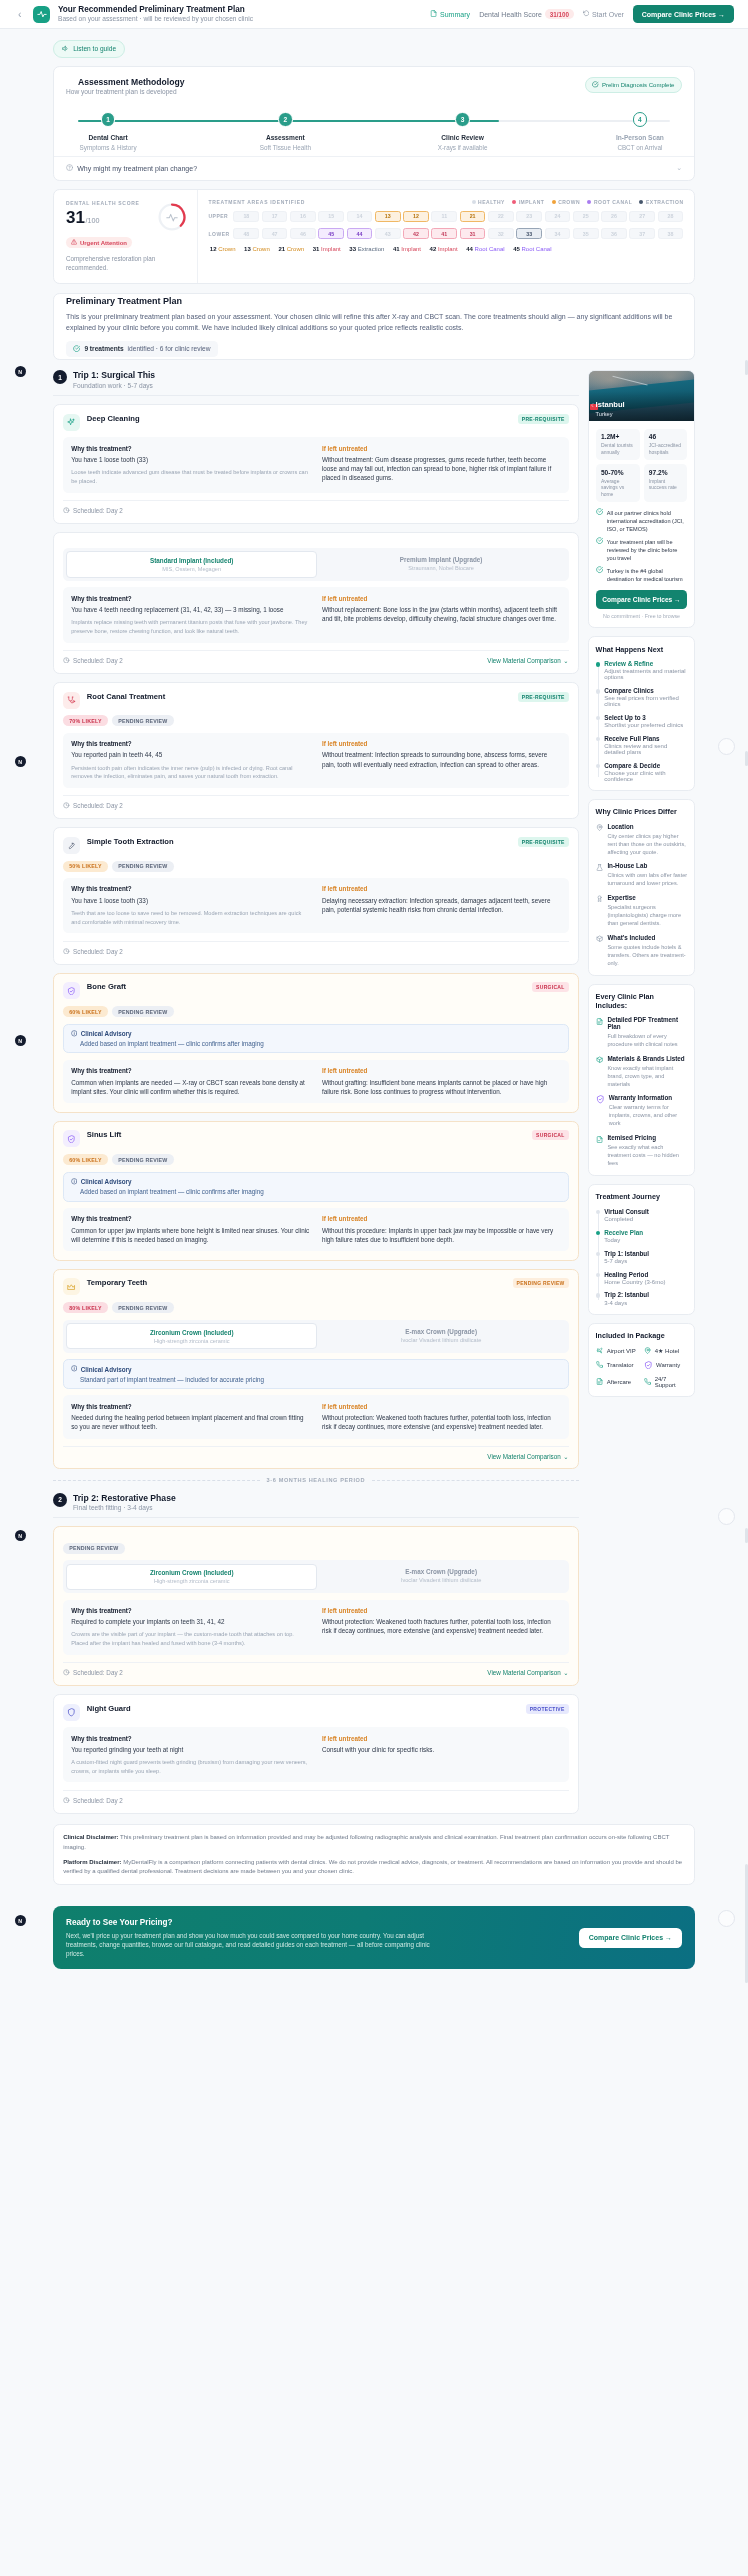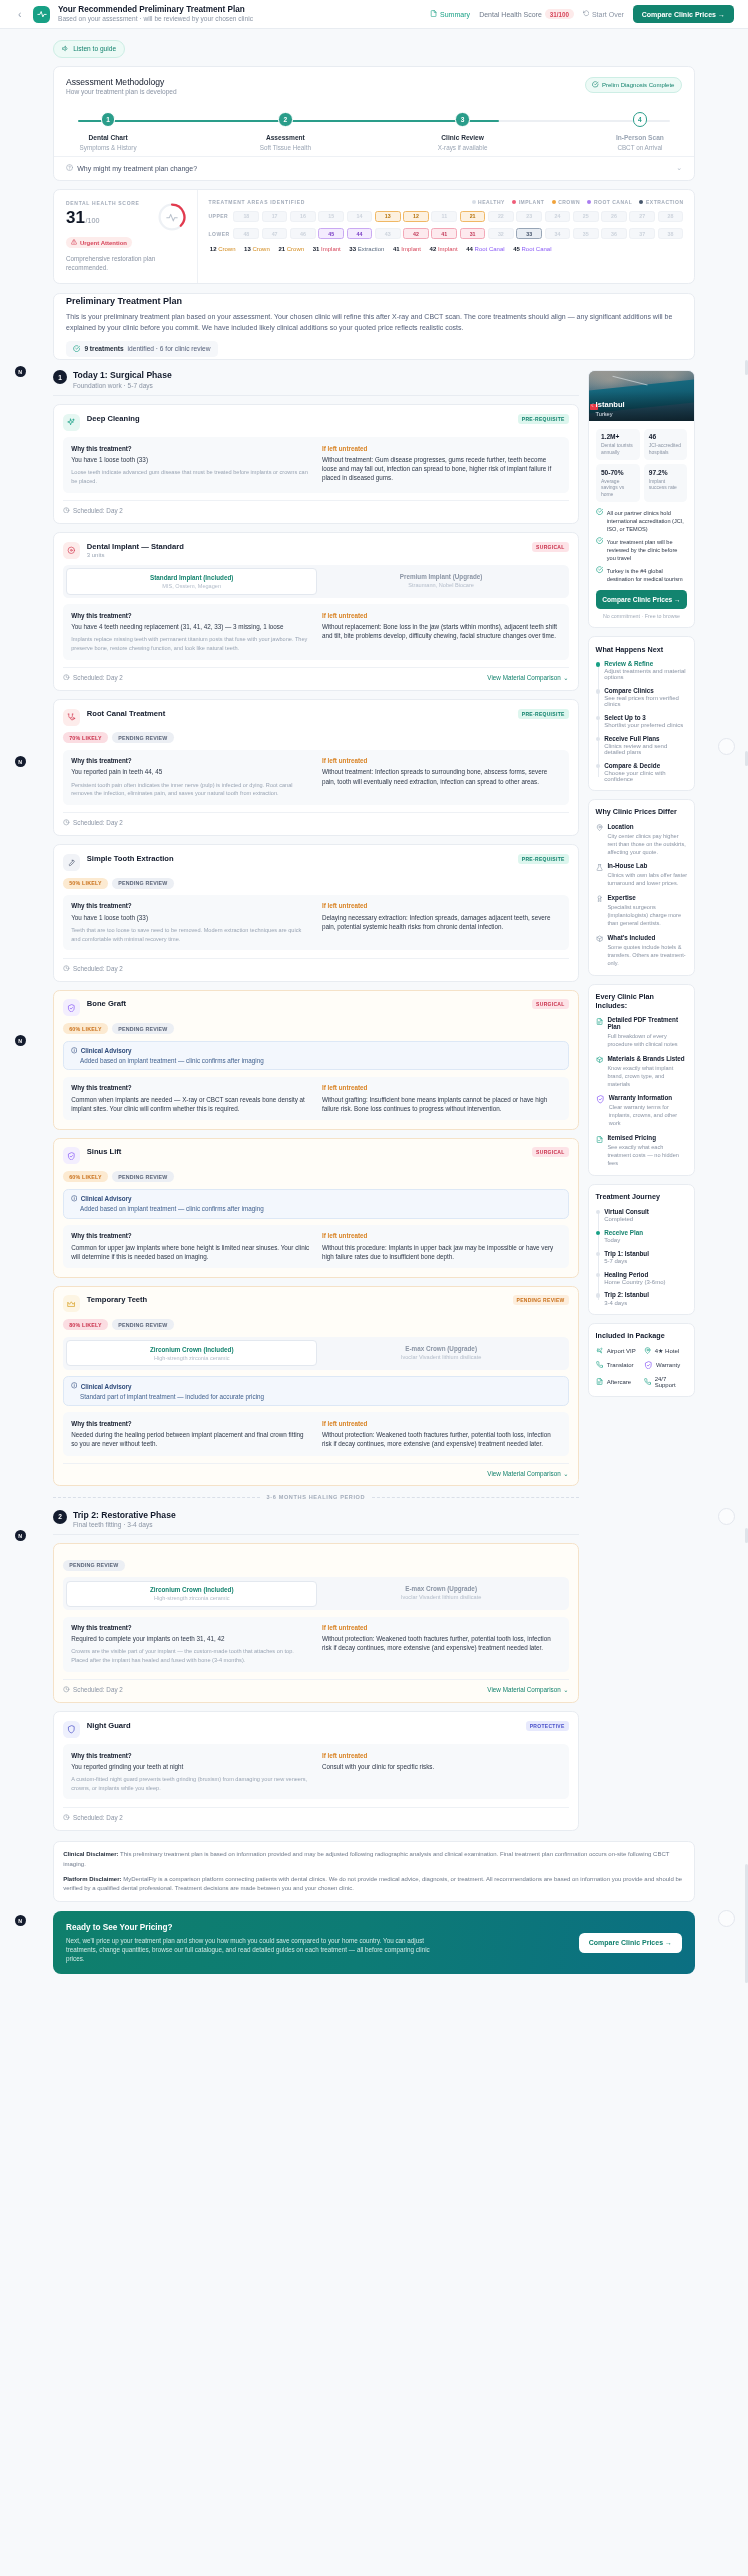--- a/index.html
+++ b/index.html
@@ -50,21 +50,21 @@
   }
 
   .card {
     background: #fff; border: 0.7px solid #e8ecf1; border-radius: 6.6px;
   }
 
   
   .method { margin-top: 8px; padding: 0; }
   .method-inner { padding: 10.5px 12px 4px 12px; }
   .method-head { display: flex; align-items: flex-start; }
-  .method-h { font-size: 8.6px; font-weight: normal; color: #121a2b; }
+  .method-h { font-size: 8.6px; font-weight: bold; color: #121a2b; margin-left: 12px; }
   .method-sub { font-size: 6.6px; color: #8a94a4; margin-top: 1.3px; }
   .chip-complete {
     margin-left: auto; background: #edfaf6; border: 0.7px solid #cdeee5; color: #14836e;
     font-size: 6px; border-radius: 9.2px; padding: 3.3px 6.6px; display: flex; align-items: center; gap: 3.3px;
   }
   .steps { position: relative; margin: 17px 2.6px 2.6px 2.6px; height: 37px; }
   .steps .track { position: absolute; top: 7.2px; left: 9.2px; right: 9.2px; height: 2px; background: #eceff3; border-radius: 1.3px; }
   .steps .track-fill { position: absolute; top: 7.2px; left: 9.2px; width: 69%; height: 2px; background: #2a9d8a; border-radius: 1.3px; }
   .steps .row { position: relative; display: flex; justify-content: space-between; }
   .step { width: 79px; display: flex; flex-direction: column; align-items: center; }
@@ -263,21 +263,21 @@
   
   .disc { background: #fff; border: 0.7px solid #e8ecf1; border-radius: 6.6px; padding: 8px 9.2px; margin-top: 2.6px; }
   .disc .d { font-size: 6px; color: #6f7a8b; line-height: 9.2px; margin-bottom: 6px; }
   .disc .d:last-child { margin-bottom: 0; }
   .disc .d b { color: #1f2937; }
 
   
   .bottom-wrap { padding: 9.2px 53px 14.5px 53px; }
   .bottom {
     background: linear-gradient(100deg, #0f7f6c 0%, #0d7b75 48%, #0b6f82 100%);
-    border-radius: 8px; padding: 11.2px 13px; display: flex; align-items: center; gap: 12px;
+    border-radius: 8px; padding: 11.2px 13px; display: flex; align-items: center; gap: 12px; margin-top: 12px;
   }
   .bottom h3 { color: #fff; font-size: 8.2px; font-weight: bold; }
   .bottom p { color: #cfeae4; font-size: 6.3px; line-height: 9.2px; margin-top: 4px; max-width: 369px; }
   .bottom-btn {
     margin-left: auto; background: #fff; color: #0f7f6c; border: none; border-radius: 5.3px;
     padding: 6.6px 10px; font-size: 7px; font-weight: bold; cursor: pointer; white-space: nowrap;
     display: flex; align-items: center; gap: 4.6px;
   }
 
   
@@ -531,21 +531,21 @@
       </div>
     </div>
 
     
     <div class="main">
       <div class="col-left" id="trips-col">
 
   <div class="trip">
     <div class="num">1</div>
     <div>
-              <div class="th">Today 1: Surgical Phase</div>
+              <div class="th">Trip 1: Surgical This</div>
     <div class="ts">Foundation work · 5-7 days</div>
             </div>
   </div>
   <div class="trip-rule"></div>
   <div class="tcard ">
     <div class="tcard-head">
       <div class="ticon teal">
                 <svg width="8.6" height="8.6" viewBox="0 0 24 24" fill="none" stroke="#17a085" stroke-width="2" stroke-linecap="round" stroke-linejoin="round">
                   <path d="M10 3 12 9 18 11 12 13 10 19 8 13 2 11 8 9z"></path>
                   <path d="M18 3v4M20 5h-4"></path>
@@ -572,33 +572,20 @@
 
     <div class="tfoot">
       <div class="sched"><span><svg width="6.6" height="6.6" viewBox="0 0 24 24" fill="none" stroke="#8a94a4" stroke-width="2" stroke-linecap="round">
                     <circle cx="12" cy="12" r="9.5"></circle>
                     <polyline points="12 6.5 12 12 16 14"></polyline>
                   </svg></span>Scheduled: Day 2</div>
 
     </div>
   </div>
           <div class="tcard ">
-    <div class="tcard-head">
-      <div class="ticon pink">
-                <svg width="8.6" height="8.6" viewBox="0 0 24 24" fill="none" stroke="#d6455a" stroke-width="2" stroke-linecap="round">
-                  <circle cx="12" cy="12" r="9"></circle>
-                  <circle cx="12" cy="12" r="2.5"></circle>
-                </svg>
-              </div>
-      <div>
-        <div class="tname">Dental Implant — Standard</div>
-        <div class="tunits">3 units</div>
-      </div>
-      <div class="badge surgical">SURGICAL</div>
-    </div>
 
     <div class="material-row">
       <div class="mat sel">
         <div class="mt">Standard Implant (Included)</div>
         <div class="ms">MIS, Osstem, Megagen</div>
               </div>
               <div class="mat ">
         <div class="mt">Premium Implant (Upgrade)</div>
         <div class="ms">Straumann, Nobel Biocare</div>
               </div>

